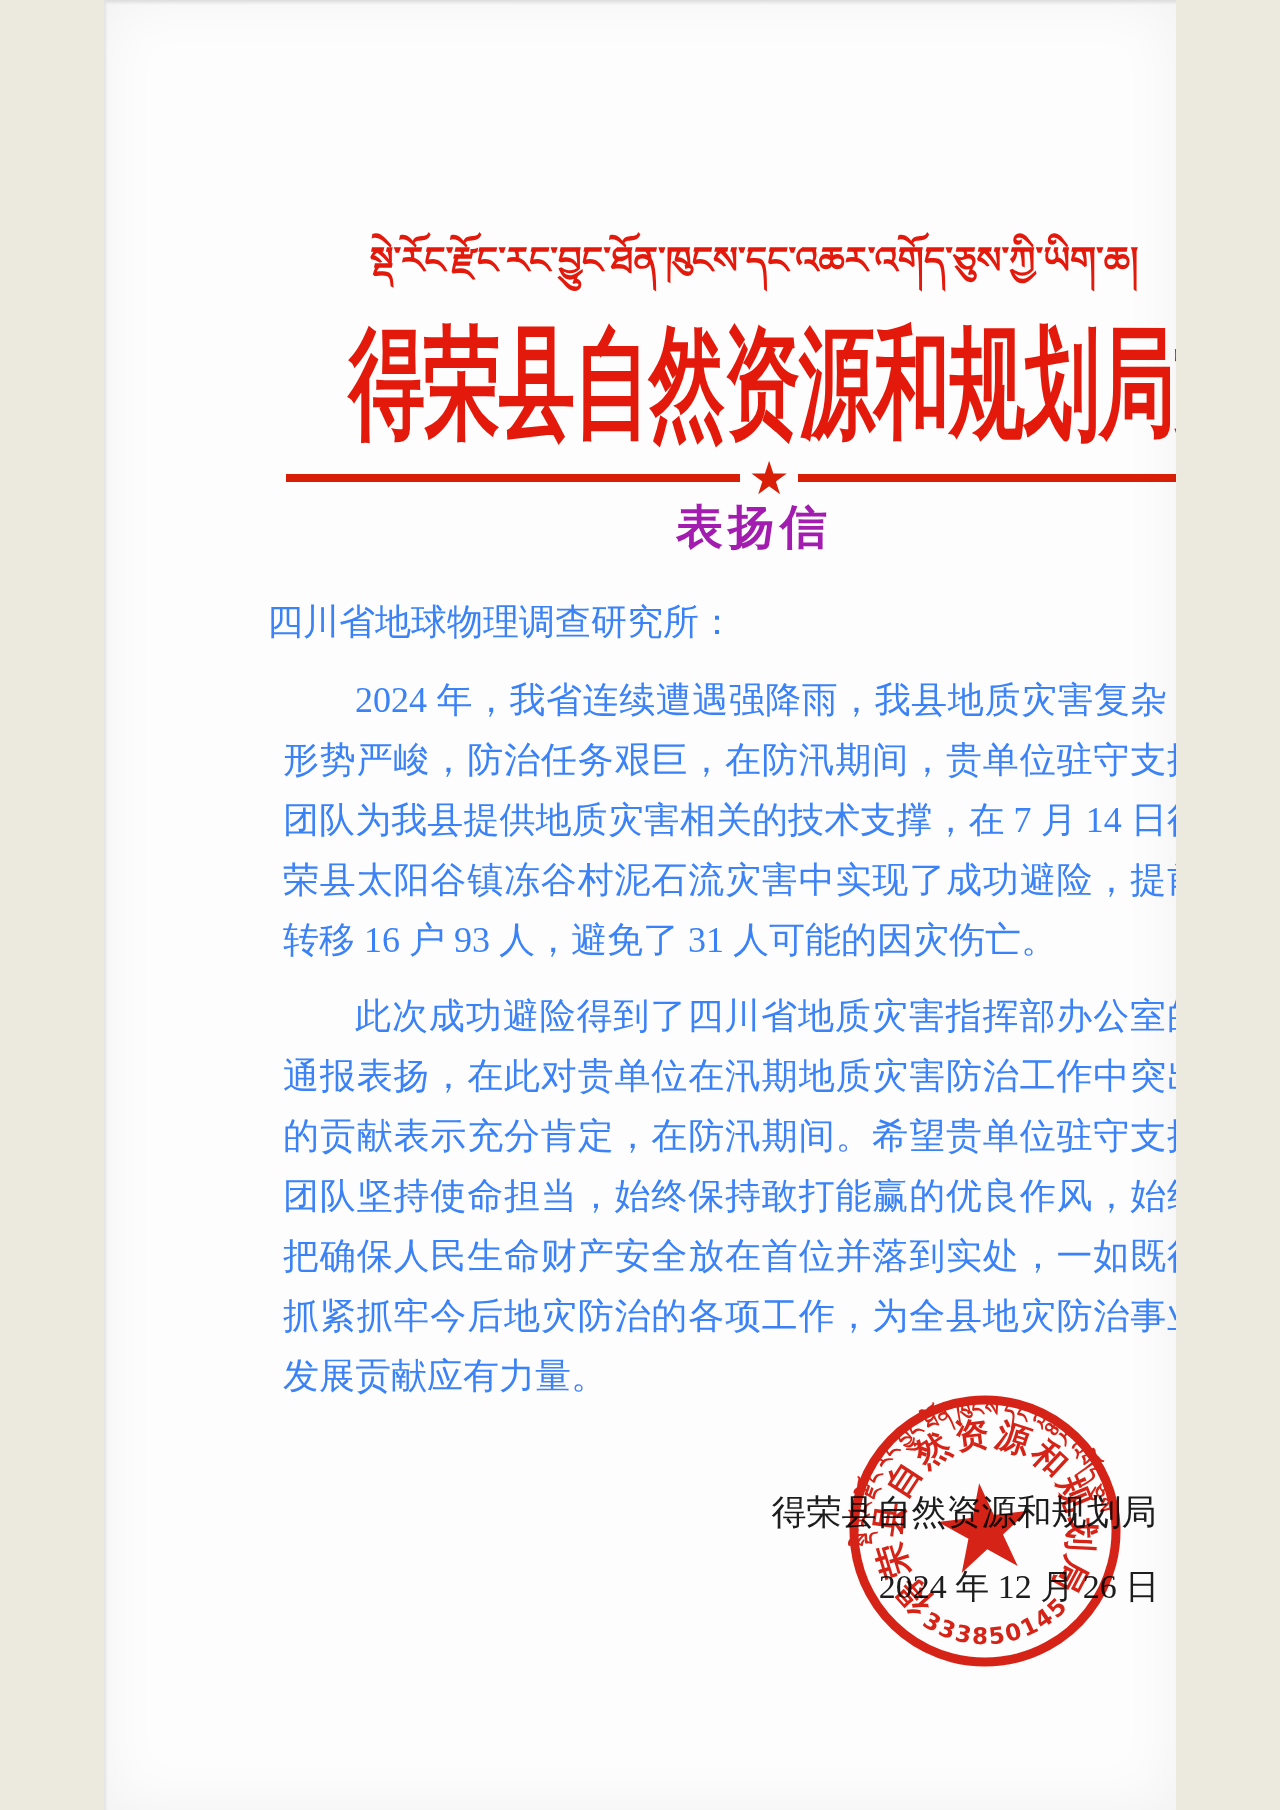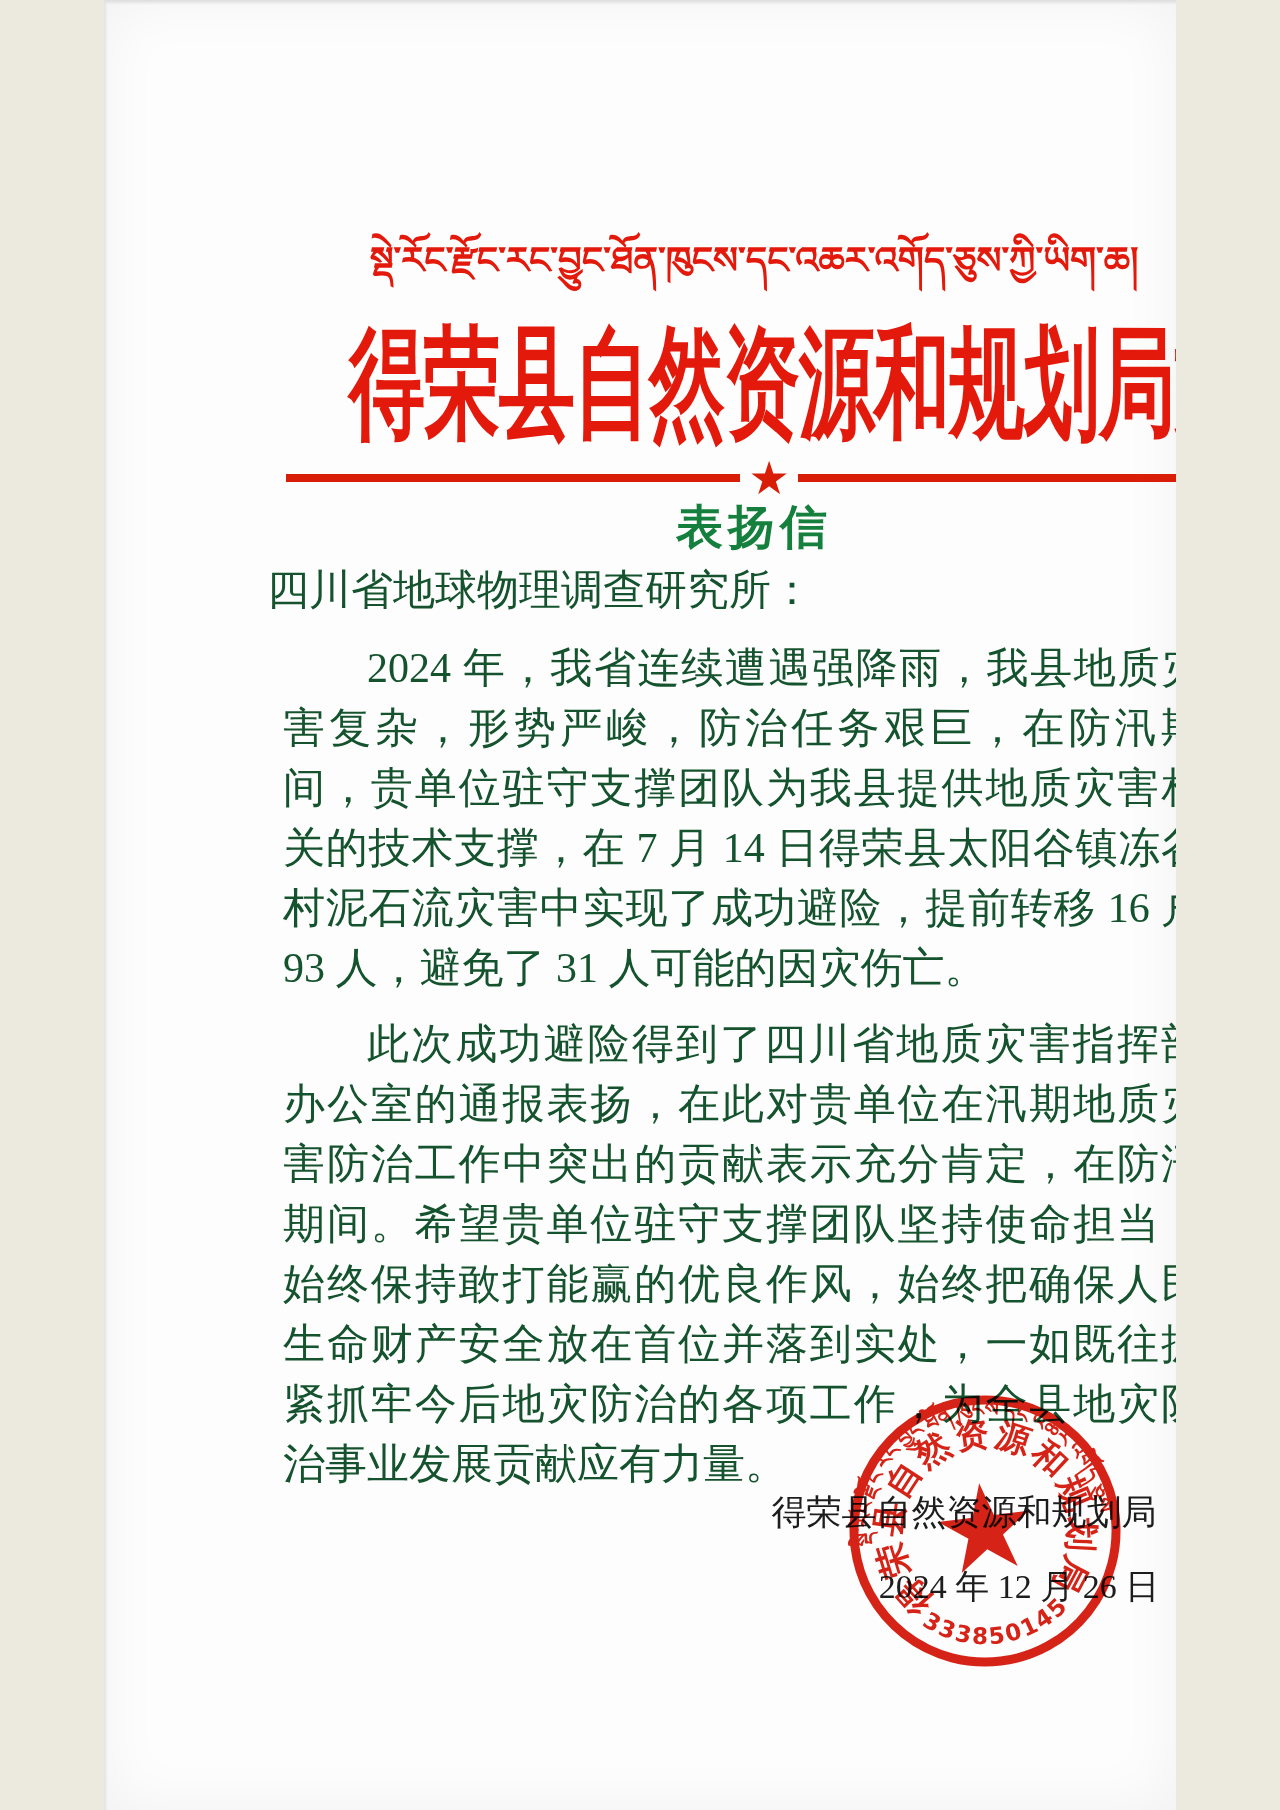--- a/index.html
+++ b/index.html
@@ -43,27 +43,27 @@
   .red-rule .seg{height:8px;background:#d81e06;flex:1;}
   .red-rule .star{
     color:#d81e06;font-size:46px;line-height:46px;margin:0 8px;
     font-family:"DejaVu Sans",sans-serif;
   }
 
   
   .doc-title{
     position:absolute;left:170px;top:496px;width:960px;
     text-align:center;
-    font-size:47px;font-weight:bold;color:#15803d;letter-spacing:5px;
+    font-size:47px;font-weight:bold;color:#a21caf;letter-spacing:5px;
   }
 
   
   .body-text{
-    position:absolute;left:163px;top:560px;width:952px;
-    font-size:42px;line-height:60px;color:#14532d;
+    position:absolute;left:163px;top:592px;width:952px;
+    font-size:36px;line-height:60px;color:#3b82f6;
     text-align:justify;
   }
   .salutation{margin:0 0 18px 0;}
   .para{margin:16px;text-indent:2em;}
 
   
   .signer{
     position:absolute;left:660px;top:1489px;width:400px;
     text-align:center;font-size:35px;color:#1d1d1d;white-space:nowrap;
   }

